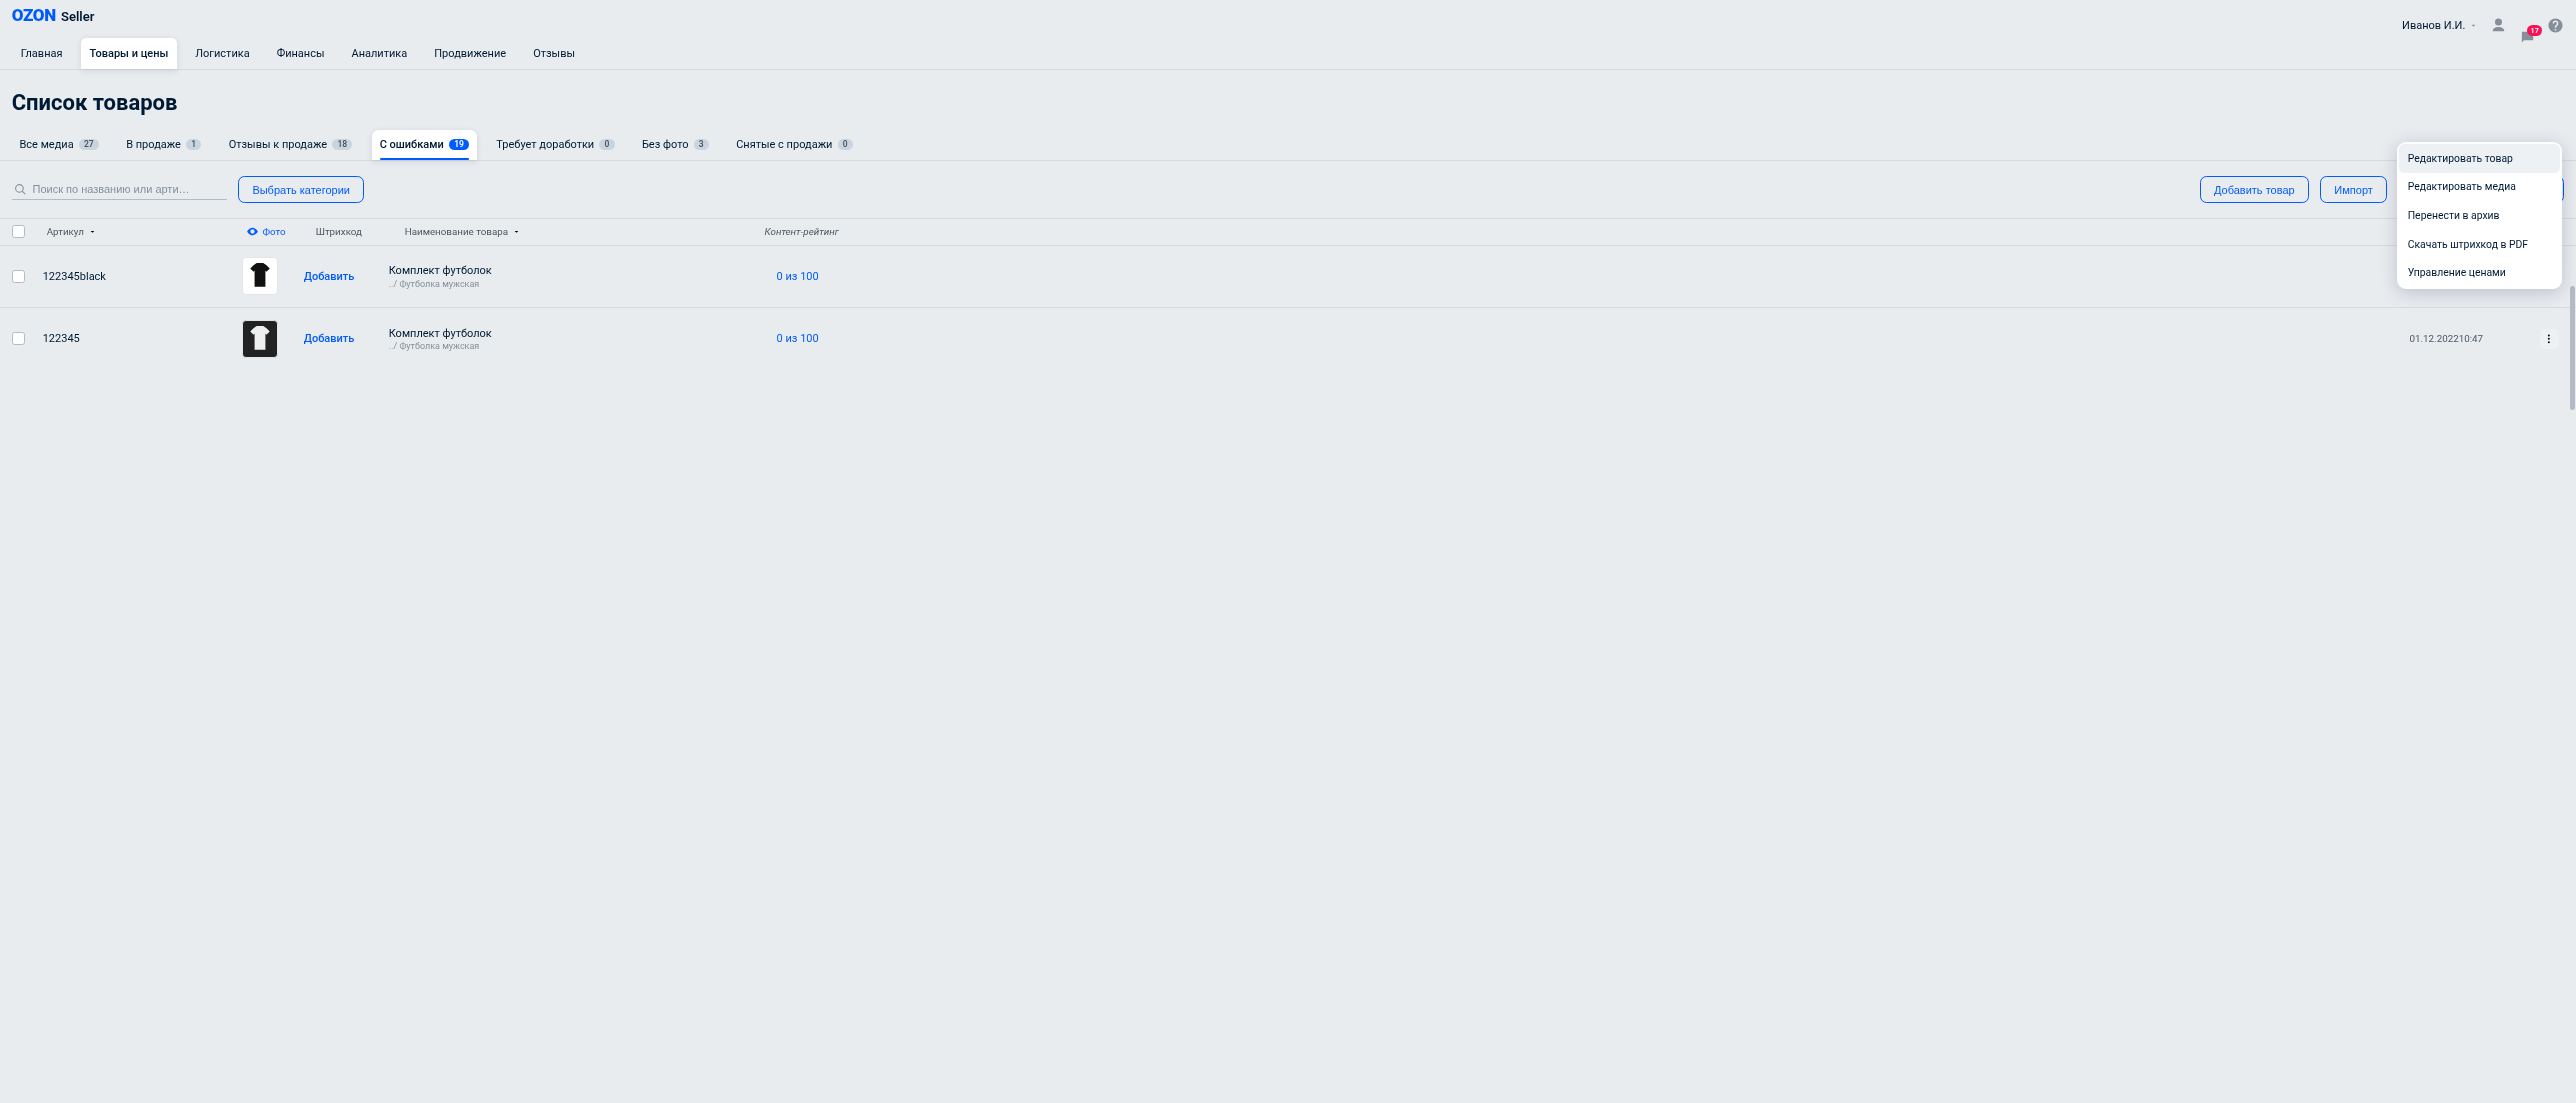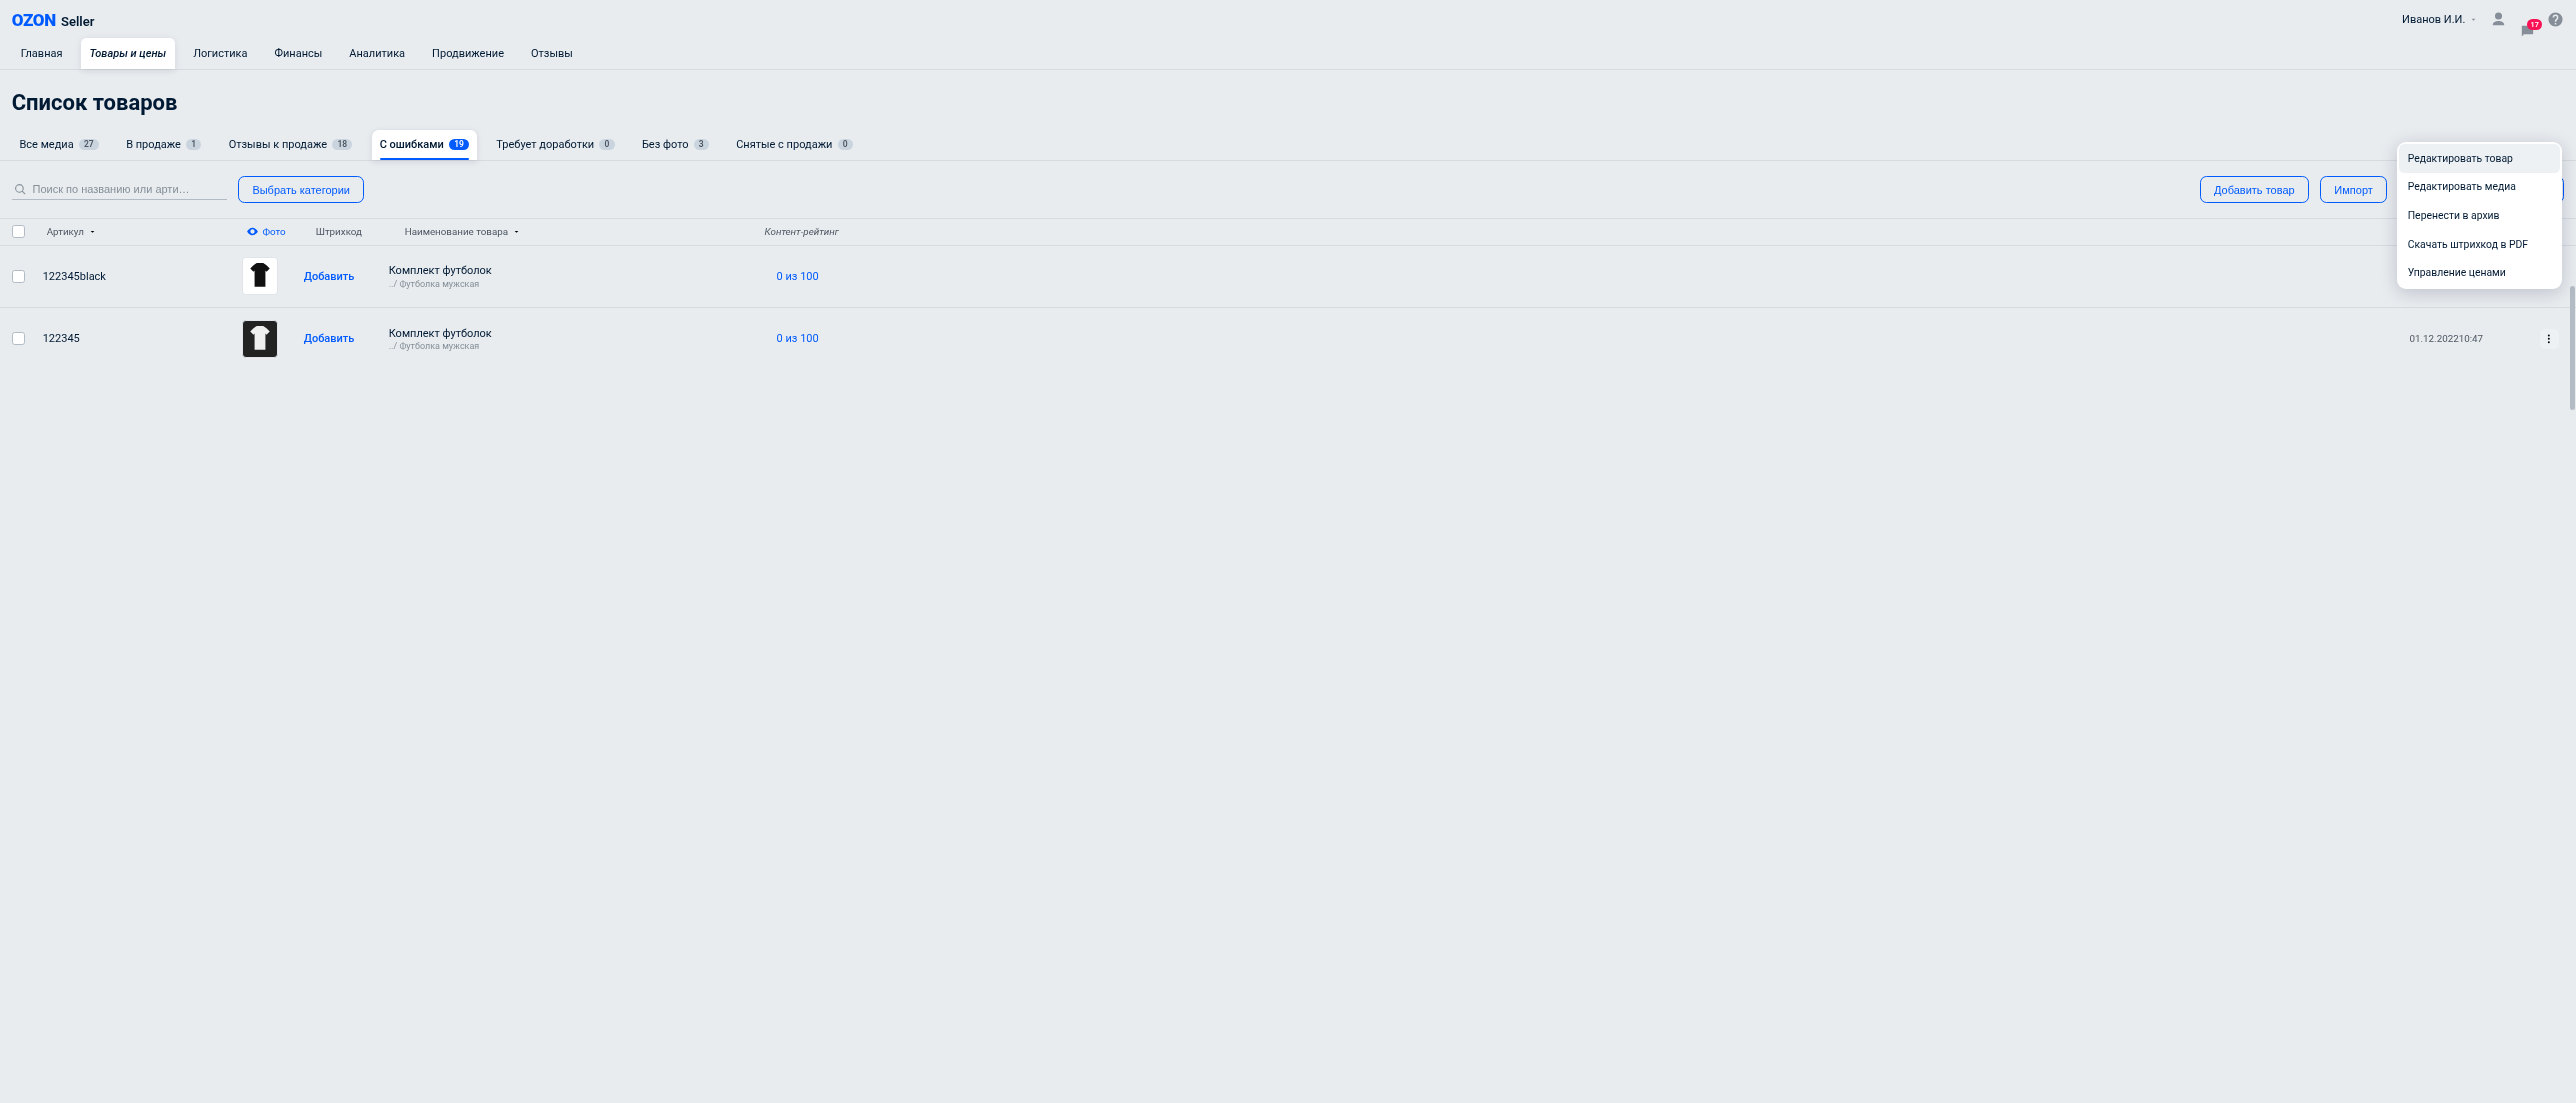--- a/index.html
+++ b/index.html
@@ -6,21 +6,21 @@
   body {
     font-family: -apple-system, BlinkMacSystemFont, "Segoe UI", Roboto, Arial, sans-serif;
     background: #e8ecef;
     color: #001a34;
     font-size: 9.8px;
     overflow: hidden;
   }
   
   .topbar {
     display: flex;
-    align-items: center;
+    align-items: flex-start;
     justify-content: space-between;
     padding: 5.2px 11.7px 0 11.7px;
     height: 34px;
   }
   .brand { display: flex; align-items: baseline; gap: 5.2px; }
   .brand-logo { color: #005bff; font-weight: 900; font-size: 17px; letter-spacing: -0.3px; }
   .brand-sub  { color: #001a34; font-weight: 600; font-size: 13px; }
   .userbox { display:flex; align-items:center; gap:11.7px; }
   .username-wrap { display:flex; align-items:center; gap:3.9px; cursor:pointer; }
   .username { font-size: 11px; color:#001a34; }
@@ -37,21 +37,20 @@
     display:flex; gap:9px; padding:0 11.7px; align-items:flex-end;
     border-bottom:0.7px solid #d6dbe0; height:36px;
   }
   .nav-item {
     padding:9px 9px; font-size:11px; color:#001a34; cursor:pointer;
     border-radius:5.2px 5.2px 0 0;
   }
   .nav-item.active {
     background:#fff; font-weight:500;
     box-shadow:0 1.3px 6.5px rgba(0,0,50,0.10);
-    font-style:italic;
   }
   
   .page-title { font-size:22px; font-weight:700; padding:19.5px 11.7px 15.6px 11.7px; }
   
   .subtabs {
     display:flex; gap:11.7px; padding:0 11.7px;
     border-bottom:0.7px solid #d6dbe0;
   }
   .subtab {
     display:flex; align-items:center; gap:5.2px;

